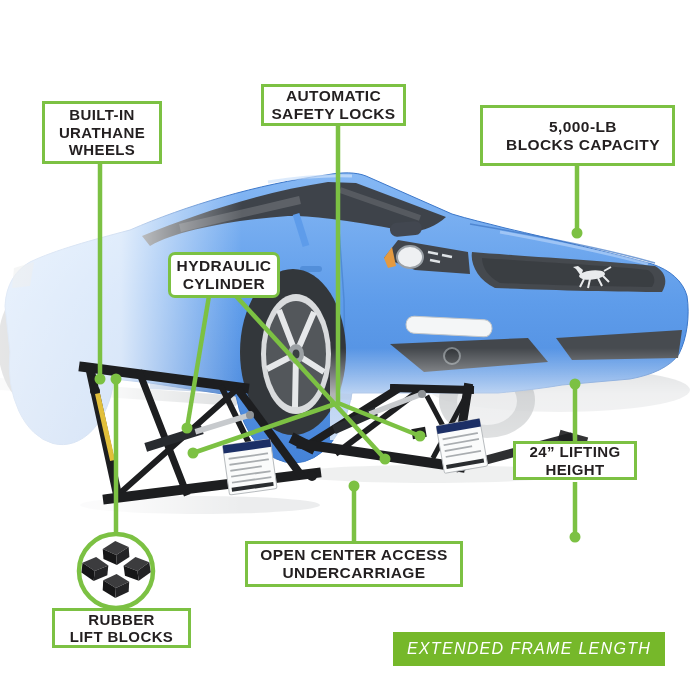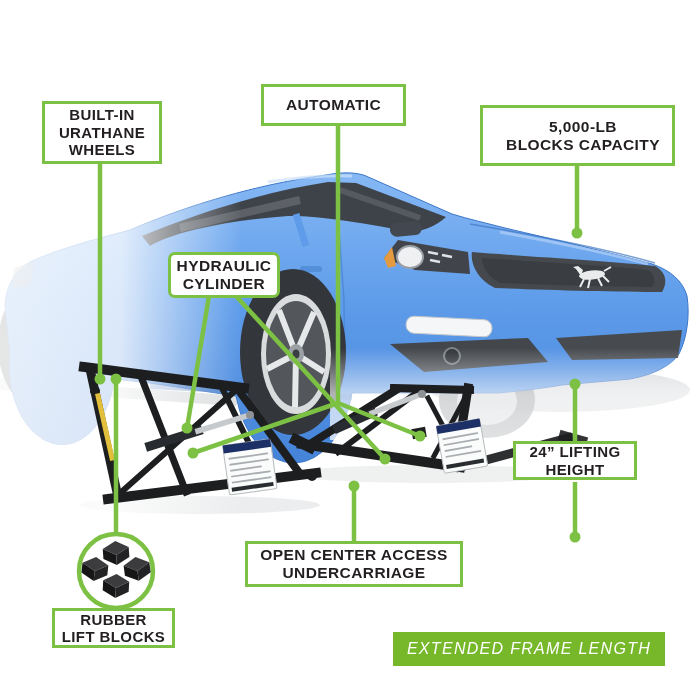--- a/index.html
+++ b/index.html
@@ -219,20 +219,21 @@
   </svg>
 
   <div class="callout" style="left:42px;top:62px;width:120px;height:63px;font-size:15px;margin-top:39px;">
     <span>BUILT-IN</span>
     <span>URATHANE</span>
     <span>WHEELS</span>
   </div>
 
   <div class="callout" style="left:261px;top:84px;width:145px;height:42px;">
     <span>AUTOMATIC</span>
+    <span>SAFETY LOCKS</span>
   </div>
 
   <div class="callout" style="left:480px;top:105px;width:195px;height:61px;padding-left:11px;">
     <span>5,000-LB</span>
     <span>BLOCKS CAPACITY</span>
   </div>
 
   <div class="callout" style="left:168px;top:252px;width:112px;height:46px;border-radius:7px;">
     <span>HYDRAULIC</span>
     <span>CYLINDER</span>
@@ -241,21 +242,21 @@
   <div class="callout" style="left:513px;top:441px;width:124px;height:39px;font-size:15px;">
     <span>24” LIFTING</span>
     <span>HEIGHT</span>
   </div>
 
   <div class="callout" style="left:245px;top:541px;width:218px;height:46px;">
     <span>OPEN CENTER ACCESS</span>
     <span>UNDERCARRIAGE</span>
   </div>
 
-  <div class="callout" style="left:52px;top:608px;width:123px;height:40px;font-size:15px;">
+  <div class="callout" style="left:52px;top:608px;width:139px;height:40px;font-size:15px;">
     <span>RUBBER</span>
     <span>LIFT BLOCKS</span>
   </div>
 
   <div class="banner" style="left:393px;top:632px;width:272px;height:34px;">
     <span>EXTENDED FRAME LENGTH</span>
   </div>
 
 </div>
 

